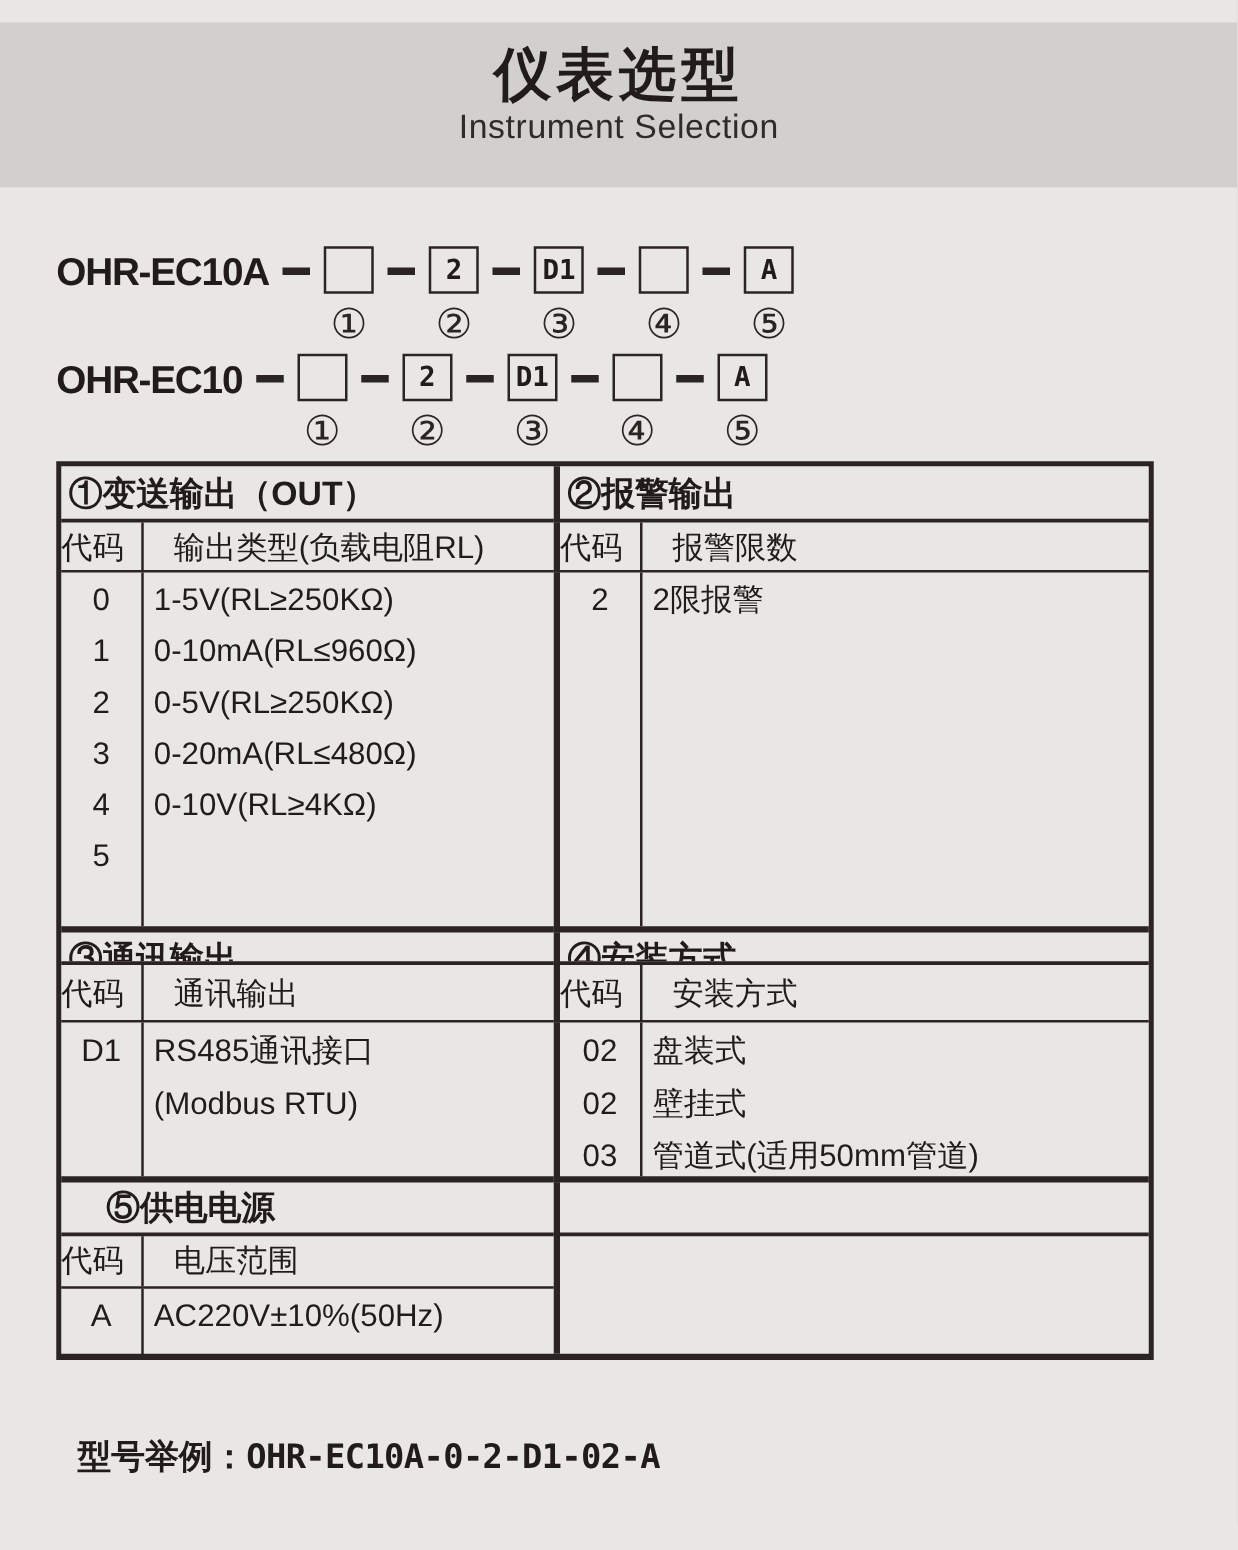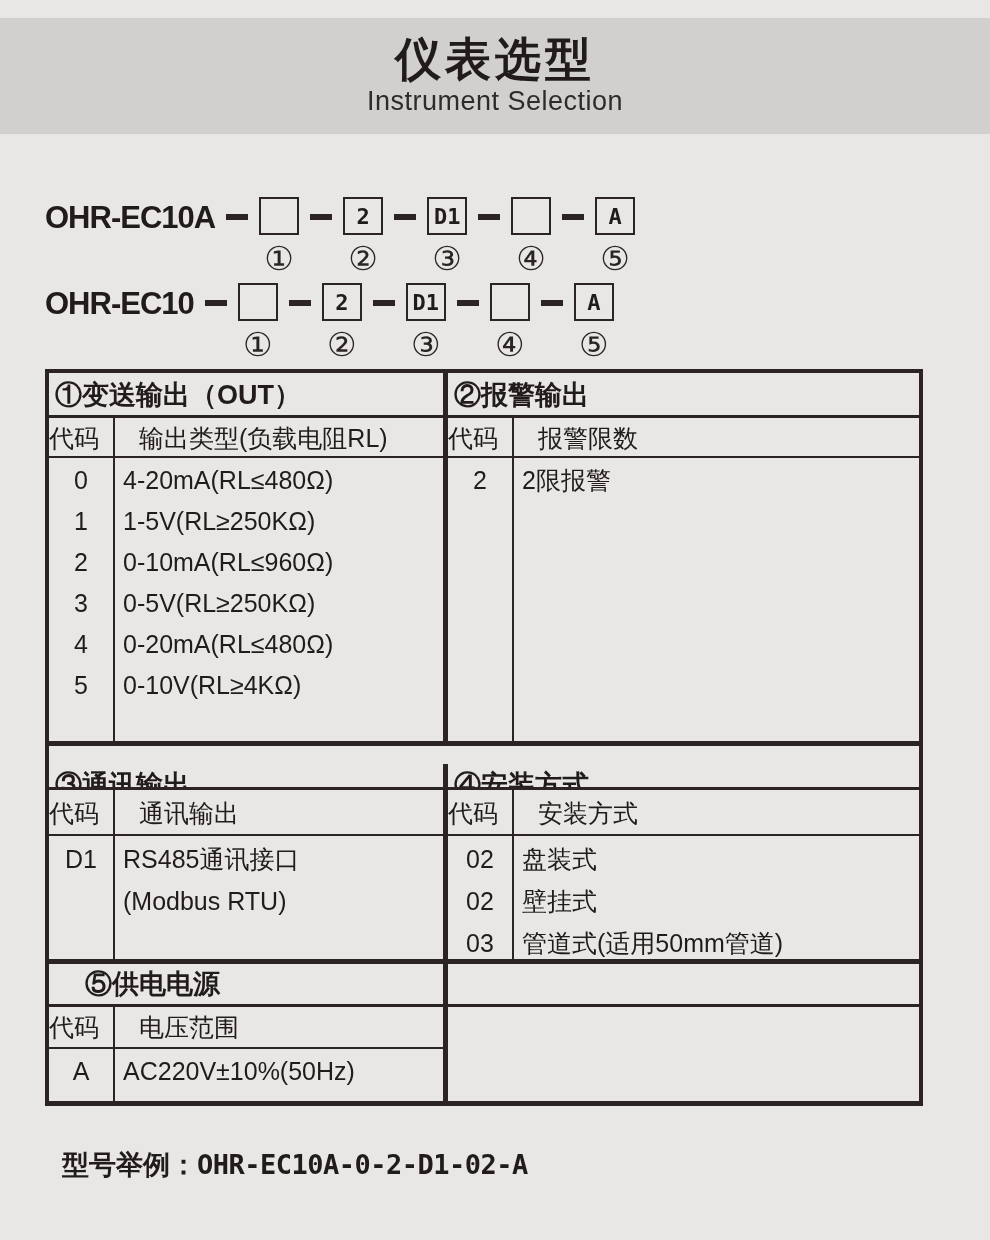--- a/index.html
+++ b/index.html
@@ -3,21 +3,21 @@
 <meta charset="utf-8">
 <style>
   :root{
     --page-bg:#e9e7e6; --band-bg:#d2d0cf; --line:#2b2422; --text:#211c1a;
   }
   html,body{margin:0;padding:0;background:#dddbda;}
   #page{position:relative;width:990px;height:1240px;background:var(--page-bg);
         color:var(--text);font-family:"Liberation Sans",sans-serif;overflow:hidden;margin:0 auto;}
 
   
-  .header-band{position:absolute;left:0;top:18px;width:990px;height:116px;
+  .header-band{position:absolute;left:0;top:18px;width:990px;height:132px;
                background:var(--band-bg);text-align:center;}
   .page-title{font-size:46px;font-weight:bold;letter-spacing:4px;padding-top:16px;line-height:1.1;}
   .page-subtitle{font-size:27px;color:#2e2b29;margin-top:1px;letter-spacing:.5px;}
 
   
   .mrow{position:absolute;left:45px;display:flex;align-items:flex-start;}
   .mlabel{font-family:Liberation Sans, sans-serif;font-weight:bold;font-size:31px;
           letter-spacing:-1px;margin-top:3px;white-space:nowrap;text-align:center;}
   .mdash{width:22px;height:6px;background:var(--line);margin:17px 11px 0 11px;flex:none;}
   .mstack{display:flex;flex-direction:column;align-items:center;flex:none;}
@@ -31,21 +31,21 @@
        border:4px solid var(--line);border-bottom-width:5px;font-size:25px;}
   .band{display:flex;}
   .half-l{width:394px;box-sizing:border-box;flex:none;}
   .half-r{width:476px;box-sizing:border-box;flex:none;border-left:5px solid var(--line);}
   .bb3{border-bottom:3px solid var(--line);}
   .bb2{border-bottom:2px solid var(--line);}
   .bb5{border-bottom:5px solid var(--line);}
   .hdrcell{height:45px;line-height:45px;font-size:27px;font-weight:bold;padding-left:6px;
            white-space:nowrap;overflow:hidden;}
   .hdrcell.h40{height:40px;line-height:40px;padding-left:36px;}
-  .hdrcell.h43{height:26px;line-height:43px;margin-top:18px;}
+  .hdrcell.h43{height:26px;line-height:43px;}
   .subrow{display:flex;}
   .subrow.h40{height:40px;line-height:40px;}
   .subrow.h46{height:46px;line-height:46px;}
   .code-h{width:64px;border-right:2px solid var(--line);text-align:left;flex:none;
           box-sizing:content-box;}
   .desc-h{flex:1;padding-left:24px;white-space:nowrap;overflow:hidden;}
   .bodyrow{display:flex;}
   .h288{height:288px;} .h128{height:128px;} .h54{height:54px;} .h40{height:40px;}
   .code-col{width:64px;border-right:2px solid var(--line);flex:none;padding-top:2px;}
   .desc-col{flex:1;padding-left:8px;padding-top:2px;white-space:nowrap;overflow:hidden;}
@@ -148,21 +148,20 @@
       <div class="half-l bodyrow h288 bb5">
         <div class="code-col">
           <div class="ln">0</div>
           <div class="ln">1</div>
           <div class="ln">2</div>
           <div class="ln">3</div>
           <div class="ln">4</div>
           <div class="ln">5</div>
         </div>
         <div class="desc-col">
-          <div class="ln">4-20mA(RL≤480Ω)</div>
           <div class="ln">1-5V(RL≥250KΩ)</div>
           <div class="ln">0-10mA(RL≤960Ω)</div>
           <div class="ln">0-5V(RL≥250KΩ)</div>
           <div class="ln">0-20mA(RL≤480Ω)</div>
           <div class="ln">0-10V(RL≥4KΩ)</div>
         </div>
       </div>
       <div class="half-r bodyrow h288 bb5">
         <div class="code-col">
           <div class="ln">2</div>

